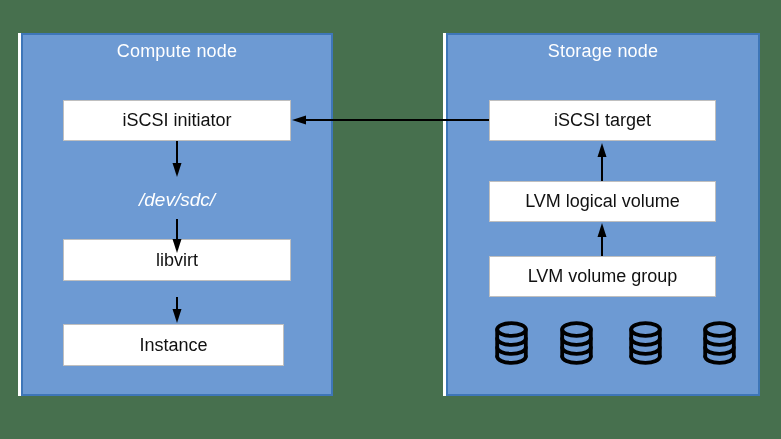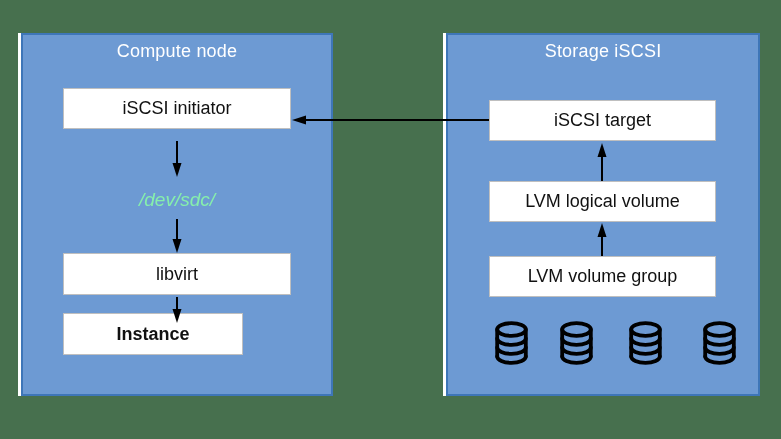--- a/index.html
+++ b/index.html
@@ -42,21 +42,21 @@
     color: #111111;
   }
   .dev-label {
     position: absolute;
     left: 63px;
     top: 189px;
     width: 228px;
     text-align: center;
     font-size: 19px;
     font-style: italic;
-    color: #86efac;
+    color: #ffffff;
   }
   .overlay {
     position: absolute;
     left: 0;
     top: 0;
     width: 781px;
     height: 439px;
     pointer-events: none;
   }
   .cyl {
@@ -68,34 +68,34 @@
 </head>
 <body>
 
 <div class="canvas">
 
   <div class="node" style="left:21px; top:33px; width:312px; height:363px;">
     <div class="node-title">Compute node</div>
   </div>
 
   <div class="node" style="left:446px; top:33px; width:314px; height:363px;">
-    <div class="node-title">Storage iSCSI</div>
+    <div class="node-title">Storage node</div>
   </div>
 
-  <div class="wbox" style="left:63px; top:88px; width:228px; height:41px;">
+  <div class="wbox" style="left:63px; top:100px; width:228px; height:41px;">
     <span>iSCSI initiator</span>
   </div>
 
   <div class="dev-label">/dev/sdc/</div>
 
-  <div class="wbox" style="left:63px; top:253px; width:228px; height:42px;">
+  <div class="wbox" style="left:63px; top:239px; width:228px; height:42px;">
     <span>libvirt</span>
   </div>
 
-  <div class="wbox" style="left:63px; top:313px; width:180px; height:42px;font-weight:bold;">
+  <div class="wbox" style="left:63px; top:324px; width:221px; height:42px;">
     <span>Instance</span>
   </div>
 
   <div class="wbox" style="left:489px; top:181px; width:227px; height:41px;">
     <span>LVM logical volume</span>
   </div>
 
   <div class="wbox" style="left:489px; top:100px; width:227px; height:41px;">
     <span>iSCSI target</span>
   </div>

